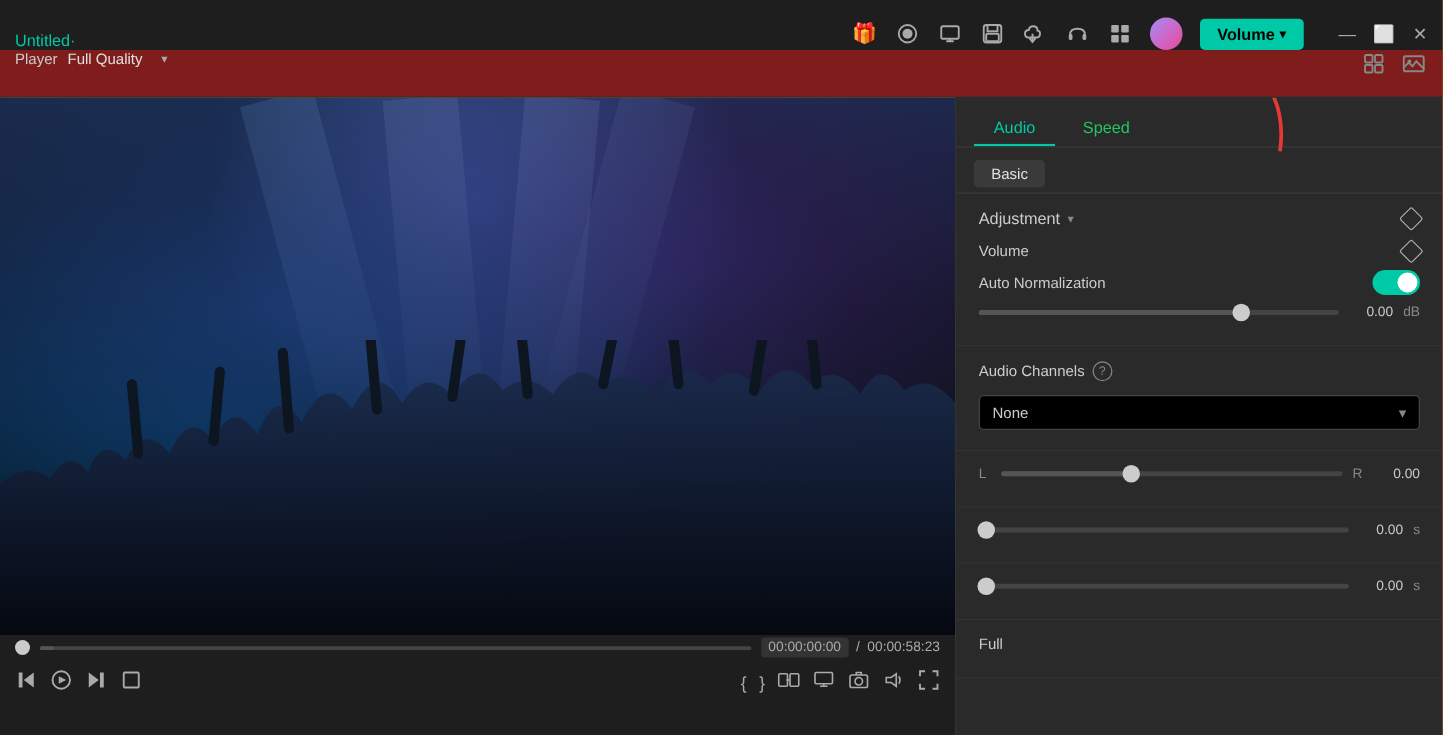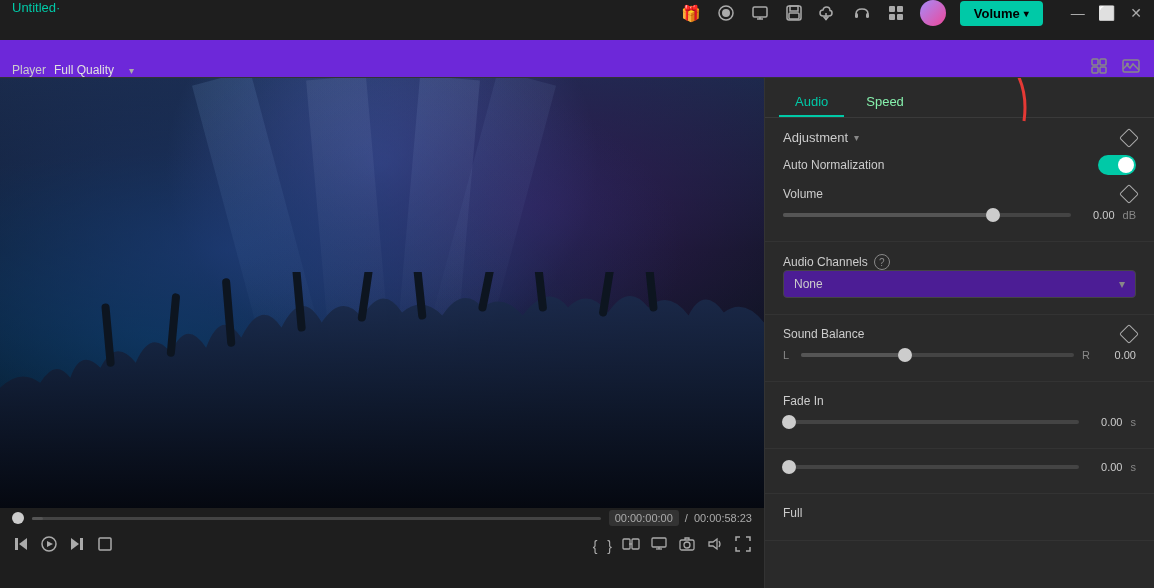--- a/index.html
+++ b/index.html
@@ -12,21 +12,21 @@
       overflow: hidden;
       display: flex;
       flex-direction: column;
     }
 
     
     .title-bar {
       height: 40px;
       background: #1e1e1e;
       display: flex;
-      align-items: flex-start;
+      align-items: flex-end;
       justify-content: space-between;
       padding: 0 12px;
       flex-shrink: 0;
     }
     .title-bar-left {
       display: flex;
       align-items: center;
       gap: 8px;
     }
     .title-text {
@@ -82,23 +82,23 @@
     }
     .window-control {
       font-size: 14px;
       color: #aaa;
       cursor: pointer;
     }
 
     
     .player-bar {
       height: 38px;
-      background: #6d28d9;
-      display: flex;
-      align-items: flex-end;
+      background: #7f1d1d;
+      display: flex;
+      align-items: flex-start;
       justify-content: space-between;
       padding: 0 12px;
       border-bottom: 1px solid #333;
       flex-shrink: 0;
     }
     .player-left {
       display: flex;
       align-items: center;
       gap: 8px;
     }
@@ -267,21 +267,21 @@
       display: flex;
       padding: 10px 14px 0;
       gap: 6px;
       border-bottom: 1px solid #3a3a3a;
       flex-shrink: 0;
     }
     .panel-tab {
       padding: 6px 16px;
       font-size: 13px;
       cursor: pointer;
-      color: #86efac;
+      color: #22c55e;
       border-radius: 4px 4px 0 0;
     }
     .panel-tab.active {
       color: #00c9a7;
       border-bottom: 2px solid #00c9a7;
     }
     .panel-subtabs {
       padding: 10px 14px 4px;
       border-bottom: 1px solid #3a3a3a;
       flex-shrink: 0;
@@ -400,21 +400,21 @@
       font-size: 11px;
       color: #888;
     }
     .dropdown-row {
       display: flex;
       align-items: center;
       margin-bottom: 4px;
     }
     .dropdown {
       flex: 1;
-      background: #4c1d95;
+      background: #000000;
       border: 1px solid #444;
       border-radius: 4px;
       padding: 6px 10px;
       font-size: 12px;
       color: #ccc;
       display: flex;
       align-items: center;
       justify-content: space-between;
       cursor: pointer;
     }
@@ -655,86 +655,82 @@
         </defs>
         <path d="M 70 75 Q 75 40 55 15" fill="none" stroke="#e53935" stroke-width="3" marker-end="url(#arrowhead)"></path>
       </svg>
     </div>
 
     <div class="panel-tabs">
       <div class="panel-tab active">Audio</div>
       <div class="panel-tab">Speed</div>
     </div>
 
+    <div class="panel-subtabs">
+      <div class="subtab active">Basic</div>
+    </div>
 
     <div class="panel-section">
       <div class="section-header">
         <div class="section-title">
           <span>Adjustment</span>
           <span class="chevron">▾</span>
         </div>
         <div class="diamond-icon"></div>
       </div>
 
+      <div class="control-row" style="margin-top:12px;">
+        <span class="control-label">Volume</span>
+        <div class="diamond-icon"></div>
+      </div>
+
       <div class="control-row">
         <span class="control-label">Auto Normalization</span>
         <div class="toggle">
           <div class="toggle-thumb"></div>
         </div>
       </div>
-
-      <div class="control-row" style="margin-top:12px;">
-        <span class="control-label">Volume</span>
-        <div class="diamond-icon"></div>
-      </div>
       <div class="slider-row">
         <div class="slider-track">
           <div class="slider-fill" style="width:73%;"></div>
           <div class="slider-thumb" style="left:73%;"></div>
         </div>
         <span class="slider-value">0.00</span>
         <span class="slider-unit">dB</span>
       </div>
     </div>
 
     <div class="panel-section">
-      <div class="control-row" style="margin-bottom:0;">
+      <div class="control-row" style="margin-bottom:11px;">
         <div style="display:flex;align-items:center;">
           <span class="control-label">Audio Channels</span>
           <div class="help-icon">?</div>
         </div>
       </div>
       <div class="dropdown-row">
         <div class="dropdown">
           <span>None</span>
           <span class="dropdown-chevron">▾</span>
         </div>
       </div>
     </div>
 
     <div class="panel-section">
-      <div class="control-row">
-        <span class="control-label">Sound Balance</span>
-        <div class="diamond-icon"></div>
-      </div>
       <div class="slider-row">
         <span class="slider-label-sm">L</span>
         <div class="slider-track">
           <div class="slider-fill" style="width:38%;"></div>
           <div class="slider-thumb" style="left:38%;"></div>
         </div>
         <span class="slider-label-sm">R</span>
         <span class="slider-value">0.00</span>
       </div>
     </div>
 
     <div class="panel-section">
-      <div class="control-row">
-        <span class="control-label">Fade In</span>
-      </div>
       <div class="slider-row">
         <div class="slider-track">
           <div class="slider-fill" style="width:2%;"></div>
           <div class="slider-thumb" style="left:2%;"></div>
         </div>
         <span class="slider-value">0.00</span>
         <span class="slider-unit">s</span>
       </div>
     </div>
 

